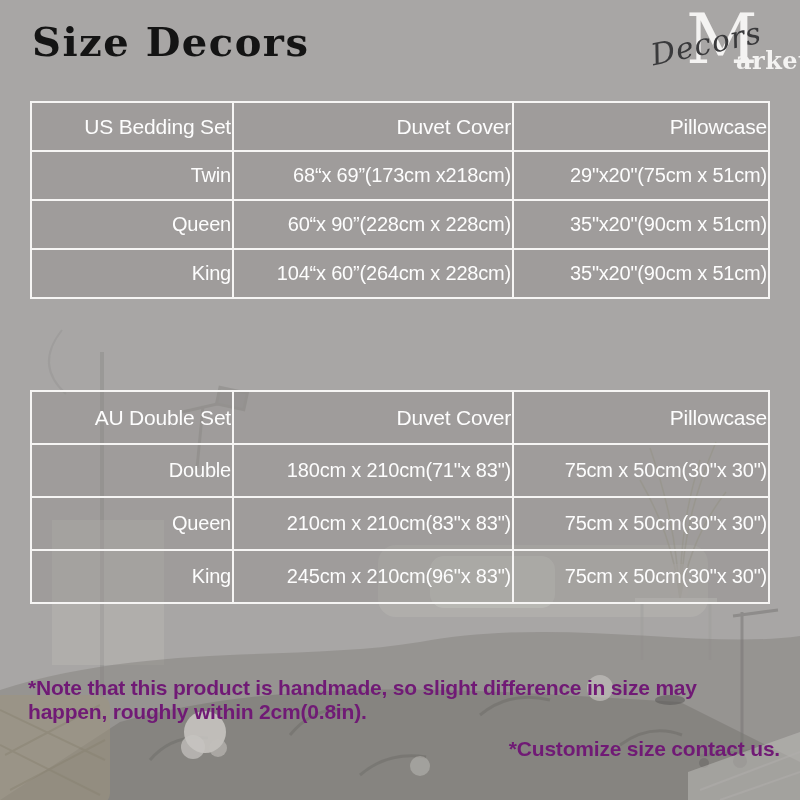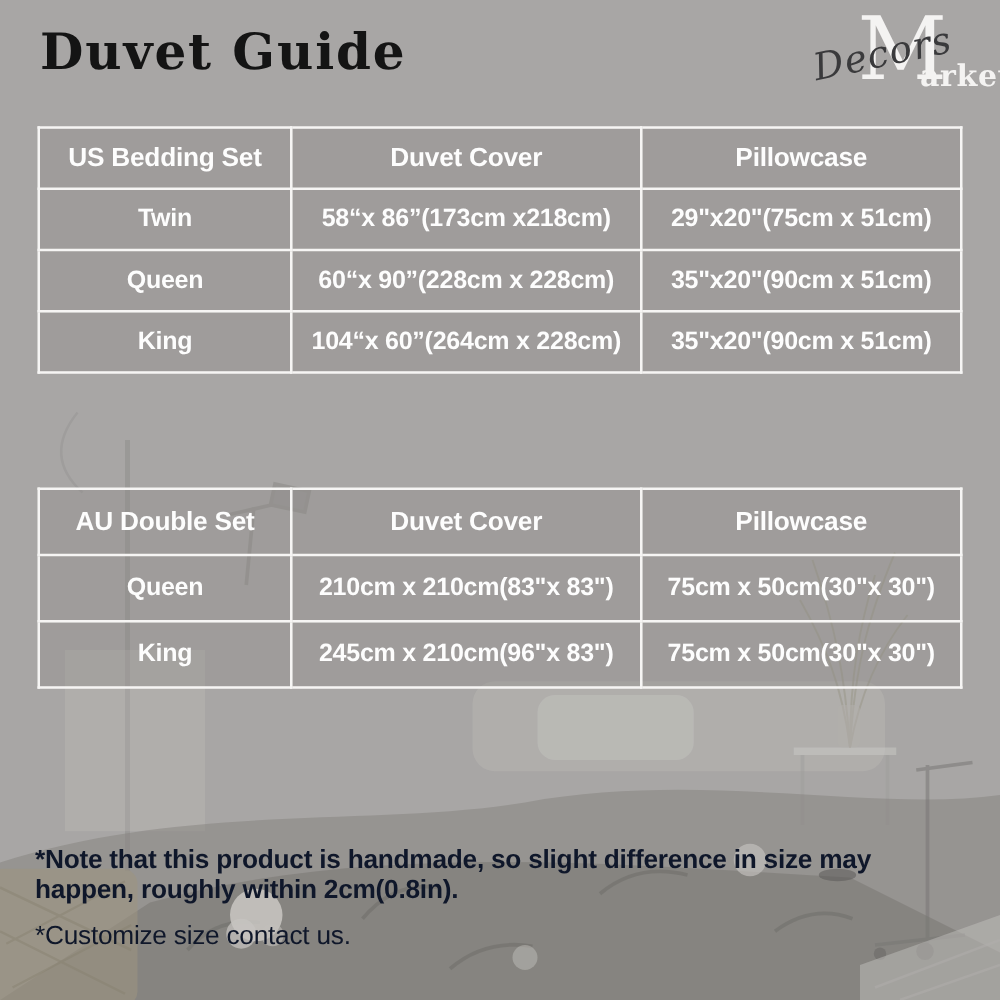--- a/index.html
+++ b/index.html
@@ -36,37 +36,37 @@
 
   table.size-table{
     position:absolute;left:30px;border-collapse:collapse;table-layout:fixed;
     width:738px;
   }
   #table-us{top:101px;}
   #table-au{top:390px;}
   .size-table th,.size-table td{
     border:2px solid #f6f5f4;
     background:rgba(140,137,135,0.32);
-    color:#fdfdfd;text-align:center;vertical-align:middle;
-    font-weight:700;letter-spacing:-0.2px;
+    color:#fdfdfd;text-align:right;vertical-align:middle;
+    font-weight:400;letter-spacing:-0.2px;
     overflow:hidden;white-space:nowrap;
   }
   .size-table th{font-size:21px;}
   .size-table td{font-size:20px;}
   #table-us th{height:45px;}
   #table-us td{height:45px;}
   #table-au th{height:49px;}
   #table-au td{height:49px;}
 
-  .notes{position:absolute;left:28px;top:676px;width:752px;color:#0f172a;}
+  .notes{position:absolute;left:28px;top:676px;width:752px;color:#701a75;}
   .note-1{
     font-size:21px;font-weight:700;line-height:1.12;letter-spacing:-0.2px;
   }
   .note-2{
-    margin-top:14px;font-size:21px;font-weight:400;letter-spacing:-0.2px;
+    margin-top:14px;font-size:21px;font-weight:700;letter-spacing:-0.2px;text-align:right;
   }
 </style>
 </head>
 <body>
 
 <svg id="bg" viewBox="0 0 800 800" xmlns="http://www.w3.org/2000/svg">
   <rect x="0" y="0" width="800" height="800" fill="#a9a7a5"></rect>
 
   <path d="M62 330 q-28 35 4 64" fill="none" stroke="#918f8d" stroke-width="2" opacity="0.45"></path>
 
@@ -139,21 +139,21 @@
 
   <g>
     <polygon points="688,772 800,732 800,800 688,800" fill="#c7c5c2" opacity="0.5"></polygon>
     <line x1="700" y1="790" x2="800" y2="752" stroke="#b3b1ae" stroke-width="2" opacity="0.5"></line>
     <line x1="720" y1="800" x2="800" y2="772" stroke="#b3b1ae" stroke-width="2" opacity="0.5"></line>
   </g>
 
   <rect x="0" y="0" width="800" height="800" fill="#a9a7a5" opacity="0.18"></rect>
 </svg>
 
-<div class="header-title">Duvet Guide</div>
+<div class="header-title">Size Decors</div>
 
 <div class="logo">
   <span class="big-m">M</span>
   <span class="script">Decors</span>
   <span class="rest">arket</span>
 </div>
 
 <table class="size-table" id="table-us">
   <colgroup>
       <col style="width:202px">
@@ -163,21 +163,21 @@
   <thead>
     <tr>
       <th>US Bedding Set</th>
       <th>Duvet Cover</th>
       <th>Pillowcase</th>
     </tr>
   </thead>
   <tbody>
     <tr>
       <td>Twin</td>
-      <td>58“x 86”(173cm x218cm)</td>
+      <td>68“x 69”(173cm x218cm)</td>
       <td>29"x20"(75cm x 51cm)</td>
     </tr>
     <tr>
       <td>Queen</td>
       <td>60“x 90”(228cm x 228cm)</td>
       <td>35"x20"(90cm x 51cm)</td>
     </tr>
     <tr>
       <td>King</td>
       <td>104“x 60”(264cm x 228cm)</td>
@@ -194,20 +194,25 @@
     </colgroup>
   <thead>
     <tr>
       <th>AU Double Set</th>
       <th>Duvet Cover</th>
       <th>Pillowcase</th>
     </tr>
   </thead>
   <tbody>
     <tr>
+      <td>Double</td>
+      <td>180cm x 210cm(71"x 83")</td>
+      <td>75cm x 50cm(30"x 30")</td>
+    </tr>
+    <tr>
       <td>Queen</td>
       <td>210cm x 210cm(83"x 83")</td>
       <td>75cm x 50cm(30"x 30")</td>
     </tr>
     <tr>
       <td>King</td>
       <td>245cm x 210cm(96"x 83")</td>
       <td>75cm x 50cm(30"x 30")</td>
     </tr>
   </tbody>

